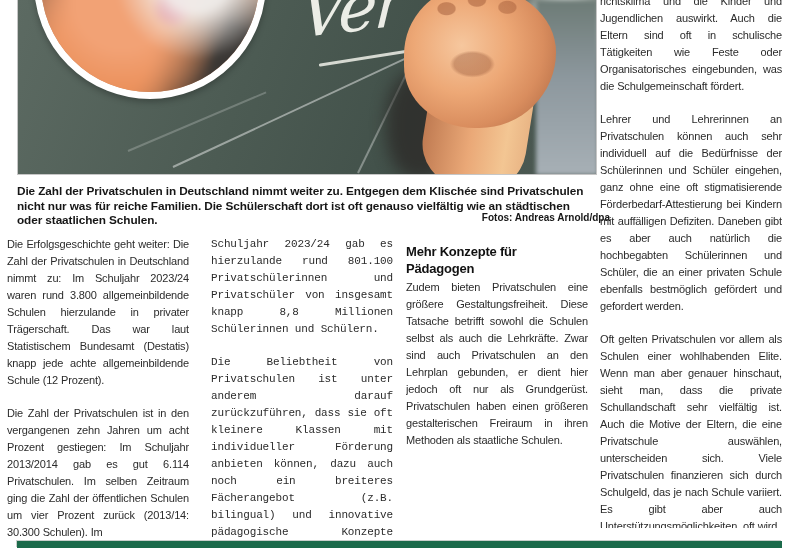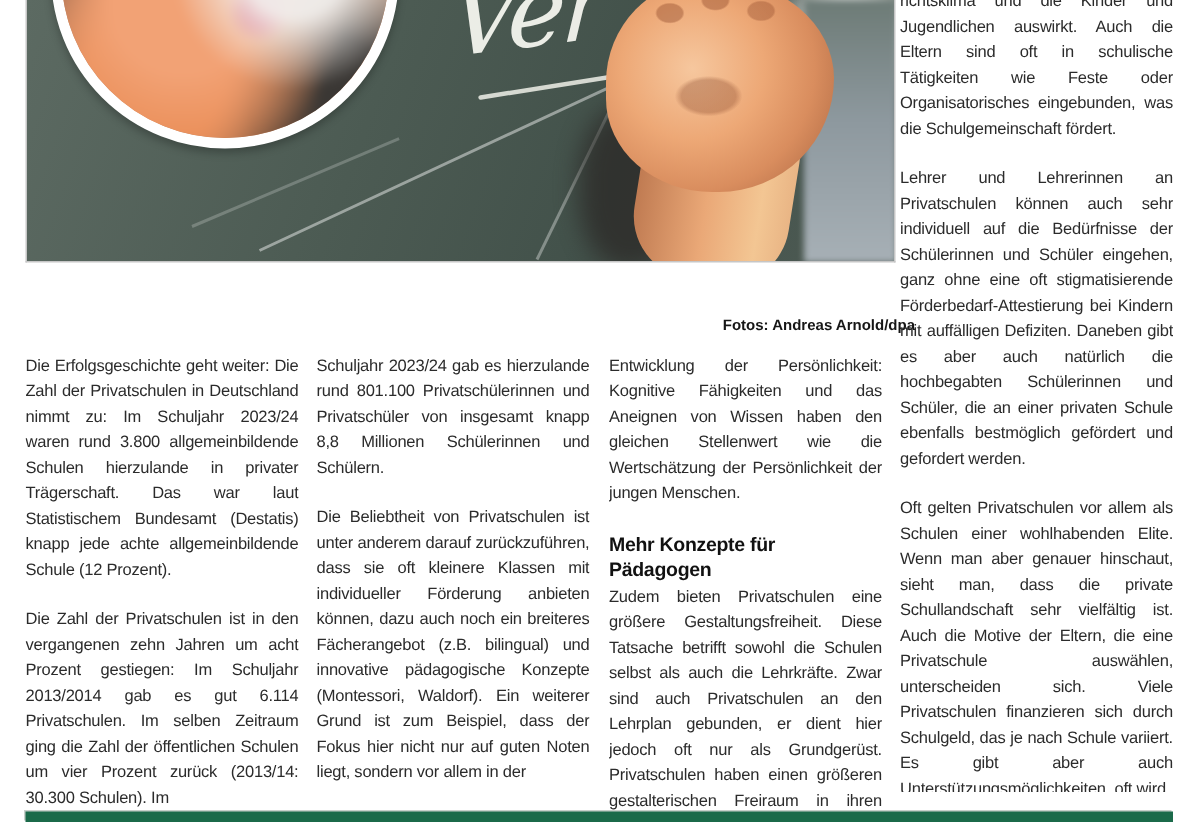--- a/index.html
+++ b/index.html
@@ -93,22 +93,22 @@
   
   .col {
     position:absolute; width:182px; font-size:11px; line-height:17px;
     text-align:justify; hyphens:auto; color:#2b2b2b; letter-spacing:-0.15px;
   }
   .col p { margin-bottom:16px; }
   .col .subhead {
     font-weight:bold; font-size:13px; line-height:17px; color:#111111;
     margin:7px 0 2px 0; text-align:left; letter-spacing:-0.2px;
   }
-  .col1 { left:17px;  top:236px; height:305px; overflow:hidden; }
-  .col2 { left:211px; top:236px; height:305px; overflow:hidden; }
+  .col1 { left:7px;  top:236px; height:305px; overflow:hidden; }
+  .col2 { left:211px; top:236px; height:305px; overflow:hidden;font-family:Liberation Mono, monospace; }
   .col3 { left:406px; top:236px; height:305px; overflow:hidden; }
   .col4 { left:600px; top:-7px;  height:535px; overflow:hidden; }
 
   
   .greenbar {
     position:absolute; left:17px; top:541px; width:765px; height:7px;
     background:#1b6a4a; box-shadow:-1px -1px 0 #c9cfcb;
   }
 </style>
 </head>
@@ -126,34 +126,34 @@
     <div class="right-strip"></div>
     <div class="dark-shadow"></div>
     <div class="arm"></div>
     <div class="fist"></div>
     <div class="knuckles"></div>
     <div class="inset-circle">
       <div class="inset-img"></div>
     </div>
   </figure>
 
+  <div class="caption">Die Zahl der Privatschulen in Deutschland nimmt weiter zu. Entgegen dem Klischée sind Privatschulen nicht nur was für reiche Familien. Die Schülerschaft dort ist oft genauso vielfältig wie an städtischen oder staatlichen Schulen.</div>
   <div class="credit">Fotos: Andreas Arnold/dpa</div>
 
   <div class="col col1">
     <p>Die Erfolgsgeschichte geht weiter: Die Zahl der Privatschulen in Deutschland nimmt zu: Im Schuljahr 2023/24 waren rund 3.800 allgemeinbildende Schulen hierzulande in privater Trägerschaft. Das war laut Statistischem Bundesamt (Destatis) knapp jede achte allgemeinbildende Schule (12 Prozent).</p>
     <p>Die Zahl der Privatschulen ist in den vergangenen zehn Jahren um acht Prozent gestiegen: Im Schuljahr 2013/2014 gab es gut 6.114 Privatschulen. Im selben Zeitraum ging die Zahl der öffentlichen Schulen um vier Prozent zurück (2013/14: 30.300 Schulen). Im</p>
   </div>
 
   <div class="col col2">
     <p>Schuljahr 2023/24 gab es hierzulande rund 801.100 Privatschülerinnen und Privatschüler von insgesamt knapp 8,8 Millionen Schülerinnen und Schülern.</p>
     <p>Die Beliebtheit von Privatschulen ist unter anderem darauf zurückzuführen, dass sie oft kleinere Klassen mit individueller Förderung anbieten können, dazu auch noch ein breiteres Fächerangebot (z.B. bilingual) und innovative pädagogische Konzepte (Montessori, Waldorf). Ein weiterer Grund ist zum Beispiel, dass der Fokus hier nicht nur auf guten Noten liegt, sondern vor allem in der</p>
   </div>
 
   <div class="col col3">
-    <p>Entwicklung der Persönlichkeit: Kognitive Fähigkeiten und das Aneignen von Wissen haben den gleichen Stellenwert wie die Wertschätzung der Persönlichkeit der jungen Menschen.</p>
     <div class="subhead">Mehr Konzepte für Pädagogen</div>
     <p>Zudem bieten Privatschulen eine größere Gestaltungsfreiheit. Diese Tatsache betrifft sowohl die Schulen selbst als auch die Lehrkräfte. Zwar sind auch Privatschulen an den Lehrplan gebunden, er dient hier jedoch oft nur als Grundgerüst. Privatschulen haben einen größeren gestalterischen Freiraum in ihren Methoden als staatliche Schulen.</p>
   </div>
 
   <div class="col col4">
     <p>richtsklima und die Kinder und Jugendlichen auswirkt. Auch die Eltern sind oft in schulische Tätigkeiten wie Feste oder Organisatorisches eingebunden, was die Schulgemeinschaft fördert.</p>
     <p>Lehrer und Lehrerinnen an Privatschulen können auch sehr individuell auf die Bedürfnisse der Schülerinnen und Schüler eingehen, ganz ohne eine oft stigmatisierende Förderbedarf-Attestierung bei Kindern mit auffälligen Defiziten. Daneben gibt es aber auch natürlich die hochbegabten Schülerinnen und Schüler, die an einer privaten Schule ebenfalls bestmöglich gefördert und gefordert werden.</p>
     <p>Oft gelten Privatschulen vor allem als Schulen einer wohlhabenden Elite. Wenn man aber genauer hinschaut, sieht man, dass die private Schullandschaft sehr vielfältig ist. Auch die Motive der Eltern, die eine Privatschule auswählen, unterscheiden sich. Viele Privatschulen finanzieren sich durch Schulgeld, das je nach Schule variiert. Es gibt aber auch Unterstützungsmöglichkeiten, oft wird</p>
   </div>
 

